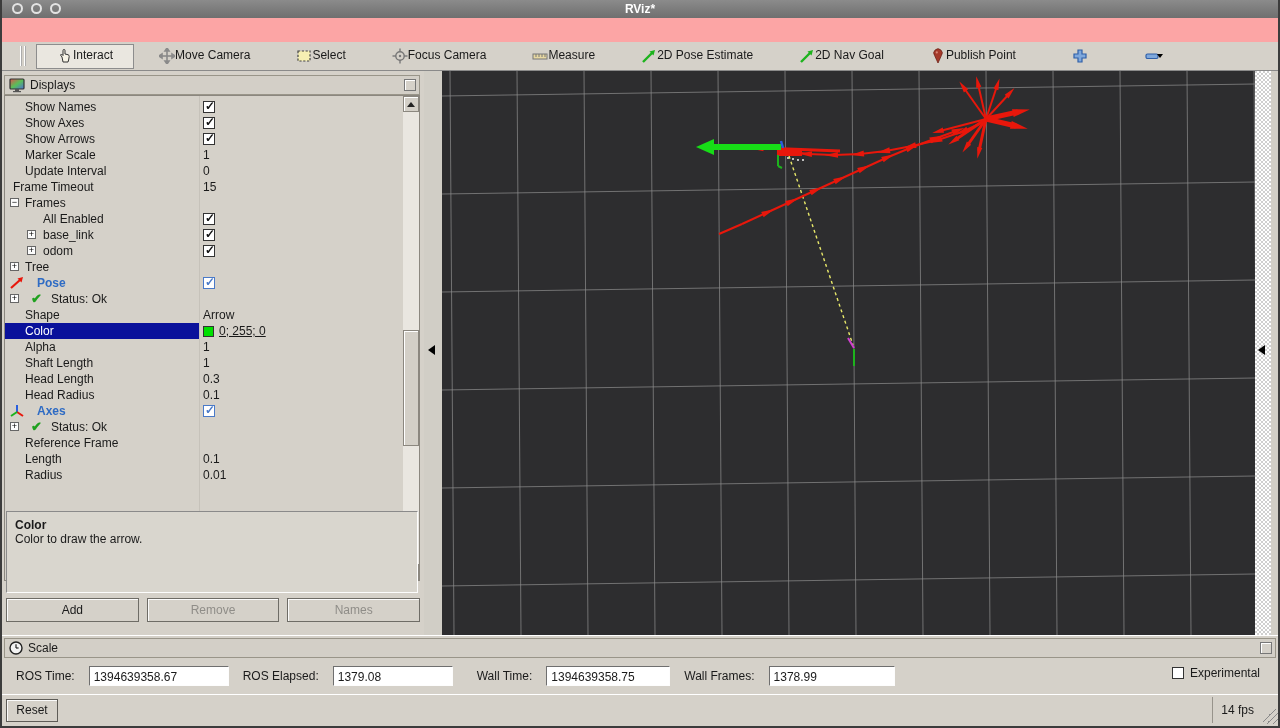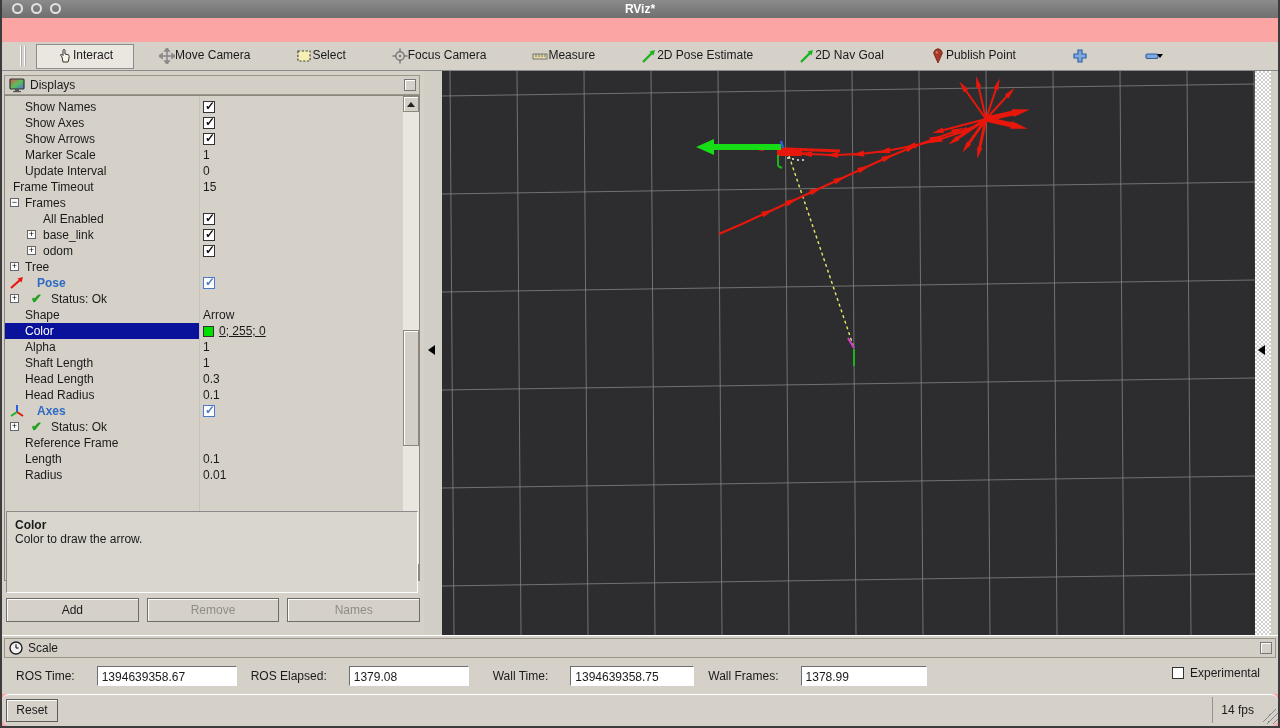--- a/index.html
+++ b/index.html
@@ -78,27 +78,27 @@
   .checker{position:absolute;top:71px;width:16px;height:564px;
     background:repeating-conic-gradient(#fff 0 25%,#cfcfcf 0 50%) 0 0/4px 4px;}
   .checker .arr{position:absolute;top:274px;left:3px;width:0;height:0;
     border-top:5px solid transparent;border-bottom:5px solid transparent;border-right:7px solid #000;}
   .viewport{position:absolute;left:440px;top:71px;width:813px;height:564px;background:#2d2d2f;}
   
   .timedock{position:absolute;left:0;top:635px;width:1276px;height:59px;background:#d5d1c9;border-top:1px solid #fff;}
   .time-title{position:absolute;left:2px;top:2px;width:1272px;height:20px;background:#d3cfc7;
     border:1px solid #999589;display:flex;align-items:center;gap:5px;padding:0 4px;}
   .time-fields{position:absolute;left:0;top:24px;width:1276px;height:32px;display:flex;align-items:center;}
-  .tfield{display:flex;align-items:center;gap:22px;margin-left:14px;}
+  .tfield{display:flex;align-items:center;gap:14px;margin-left:14px;}
   .tinput{height:20px;background:#fff;border-top:1px solid #6f6f6f;border-left:1px solid #6f6f6f;
     border-bottom:1px solid #fdfdfd;border-right:1px solid #fdfdfd;padding:2px 4px;line-height:16px;}
   .exp-check{position:absolute;right:18px;top:30px;display:flex;align-items:center;gap:6px;}
   .cbox{width:12px;height:12px;background:#fff;border:1px solid #333;}
   
-  .statusbar{position:absolute;left:0;top:694px;width:1276px;height:32px;background:#d5d1c9;border-top:1px solid #fff;border-radius:7px;}
+  .statusbar{position:absolute;left:0;top:694px;width:1276px;height:32px;background:#d5d1c9;border-top:1px solid #fff;}
   .reset-btn{position:absolute;left:4px;top:4px;width:52px;height:23px;background:#d5d1c9;
     border:1px solid #5e5c57;box-shadow:inset 1px 1px 0 #fbfbfb;text-align:center;line-height:21px;}
   .fps-cell{position:absolute;right:16px;top:2px;height:26px;padding:0 8px;border-left:1px solid #979档3;
     border-left:1px solid #97938b;line-height:26px;}
   .sizegrip{position:absolute;right:0;bottom:2px;width:15px;height:15px;
     background:linear-gradient(135deg,transparent 40%,#8a8a8a 40%,#8a8a8a 45%,transparent 45%,transparent 60%,#8a8a8a 60%,#8a8a8a 65%,transparent 65%,transparent 80%,#8a8a8a 80%,#8a8a8a 85%,transparent 85%);}
   .botedge{position:absolute;left:-2px;bottom:0;width:1280px;height:2px;background:#3c3c3c;}
 </style>
 </head>
 <body>

